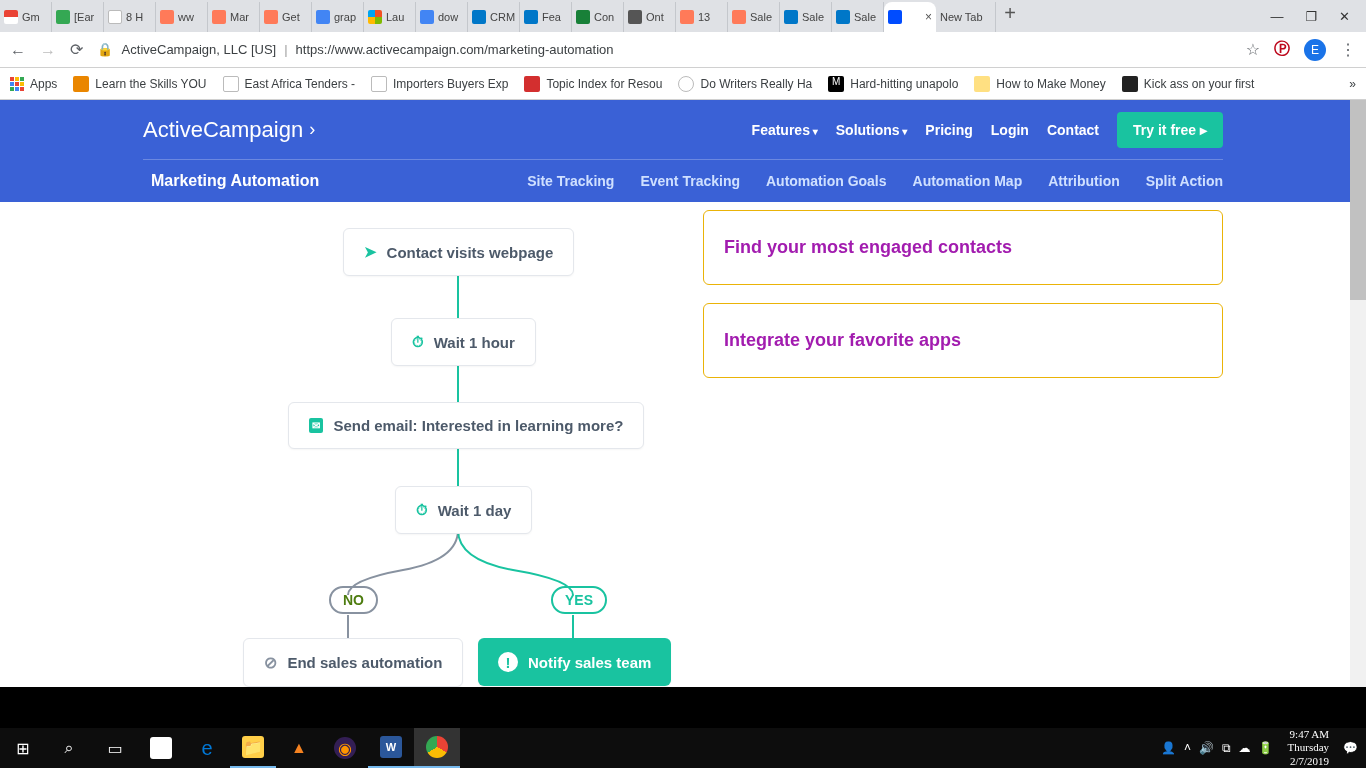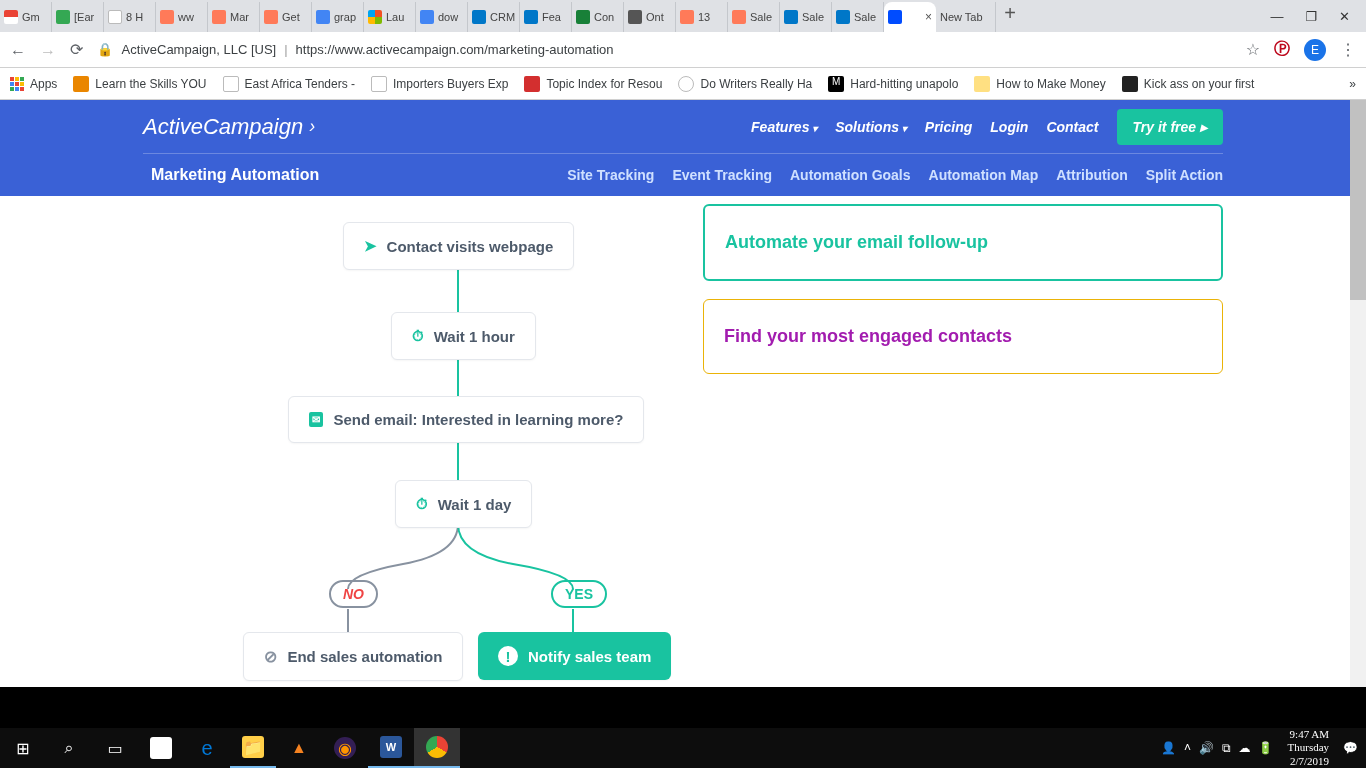--- a/index.html
+++ b/index.html
@@ -29,45 +29,45 @@
 .bmbar { height: 32px; background: #fff; border-bottom: 1px solid #d0d0d0; display: flex; align-items: center; gap: 16px; padding: 0 10px; font-size: 12px; color: #3c4043; overflow: hidden; }
 .bmbar .bm { display: flex; align-items: center; gap: 6px; cursor: pointer; white-space: nowrap; }
 .bmicon { width: 16px; height: 16px; border-radius: 2px; display: inline-block; background: #999; }
 .apps-icon { display: grid; grid-template-columns: repeat(3,4px); grid-gap: 1px; }
 .apps-icon span { width: 4px; height: 4px; }
 
 
 .page { height: 587px; overflow: hidden; position: relative; }
 .bluebar { background: #3a61d6; color: #fff; }
 .bb-inner { max-width: 1080px; margin: 0 auto; }
-.topnav { display: flex; align-items: center; height: 54px; border-bottom: 1px solid rgba(255,255,255,.25); font-style: italic; }
+.topnav { display: flex; align-items: center; height: 60px; border-bottom: 1px solid rgba(255,255,255,.25); }
 .logo { font-size: 22px; font-weight: 500; display:flex; align-items:center; gap:6px; }
 .logo .chev { font-size: 18px; }
 .toplinks { margin-left: auto; display: flex; align-items: center; gap: 18px; font-size: 14px; font-weight: 600; }
 .toplinks .drop::after { content: " ▾"; font-size: 10px; }
 .tryfree { background: #19c3a0; padding: 10px 16px; border-radius: 4px; font-weight: 600; font-size: 14px; }
 .subnav { display: flex; align-items: center; height: 42px; font-size: 14px; font-weight: 600; margin-left: 8px; }
 .subnav .title { font-size: 16px; }
-.subnav .sublinks { margin-left: auto; display: flex; gap: 18px; align-items: center; }
+.subnav .sublinks { margin-left: auto; display: flex; gap: 26px; align-items: center; }
 .subnav .sublinks a { color: #cfe0ff; cursor: pointer; }
 
 .main { display: flex; max-width: 1080px; margin: 0 auto; padding-top: 8px; }
 .flowcol { flex: 0 0 560px; position: relative; height: 490px; }
 .cardcol { flex: 1; padding-top: 0; }
 
 .card { border: 1px solid #eab308; border-radius: 6px; padding: 26px 20px; font-size: 18px; font-weight: 700; color: #a21caf; margin-bottom: 18px; background: #fff; cursor: pointer; }
 .card.active { border: 2px solid #19c3a0; color: #19c3a0; }
 
 
 .node { position: absolute; background: #fff; border: 1px solid #e4e7ec; border-radius: 6px; padding: 14px 20px; display: flex; align-items: center; gap: 10px; font-size: 15px; font-weight: 600; color: #4d5a6a; box-shadow: 0 1px 2px rgba(0,0,0,.04); }
 .n-cursor { color: #19c3a0; }
 .n-mail { background: #19c3a0; padding: 2px 3px; border-radius: 2px; color: #fff; font-size: 10px; }
 .n-timer { color: #19c3a0; }
 .yn { position: absolute; border: 2px solid; border-radius: 16px; padding: 4px 12px; font-size: 14px; font-weight: 700; }
-.yn.no { color: #ef4444; border-color: #8892a0; font-style: italic; }
+.yn.no { color: #4d7c0f; border-color: #8892a0; }
 .yn.yes { color: #19c3a0; border-color: #19c3a0; }
 .notify { background: #19c3a0; color: #fff; border: none; }
 .notify .bang { background: #fff; color: #19c3a0; width: 20px; height: 20px; border-radius: 50%; display: flex; align-items: center; justify-content: center; font-weight: 700; }
 .end .ban { color: #8892a0; font-size: 16px; }
 
 svg.connectors { position:absolute; left:0; top:0; width:560px; height:490px; pointer-events:none; }
 
 .scrollbar { position:absolute; right:0; top:0; width:16px; height:587px; background:#f1f1f1; }
 .thumb { position:absolute; right:0; top:0; width:16px; height:200px; background:#c1c1c1; }
 
@@ -300,22 +300,22 @@
           <span class="ban">⊘</span>
           <span>End sales automation</span>
         </div>
       <div class="node notify" style="left:335px;top:428px">
           <span class="bang">!</span>
           <span>Notify sales team</span>
         </div>
     </div>
 
     <div class="cardcol">
-      <div class="card active">Automate your email follow-up</div>
       <div class="card">Find your most engaged contacts</div>
+      <div class="card">Integrate your favorite apps</div>
     </div>
   </div>
 
   <div class="scrollbar">
       <div class="thumb"></div>
     </div>
 </div>
 
 <div class="black-strip"></div>
 

